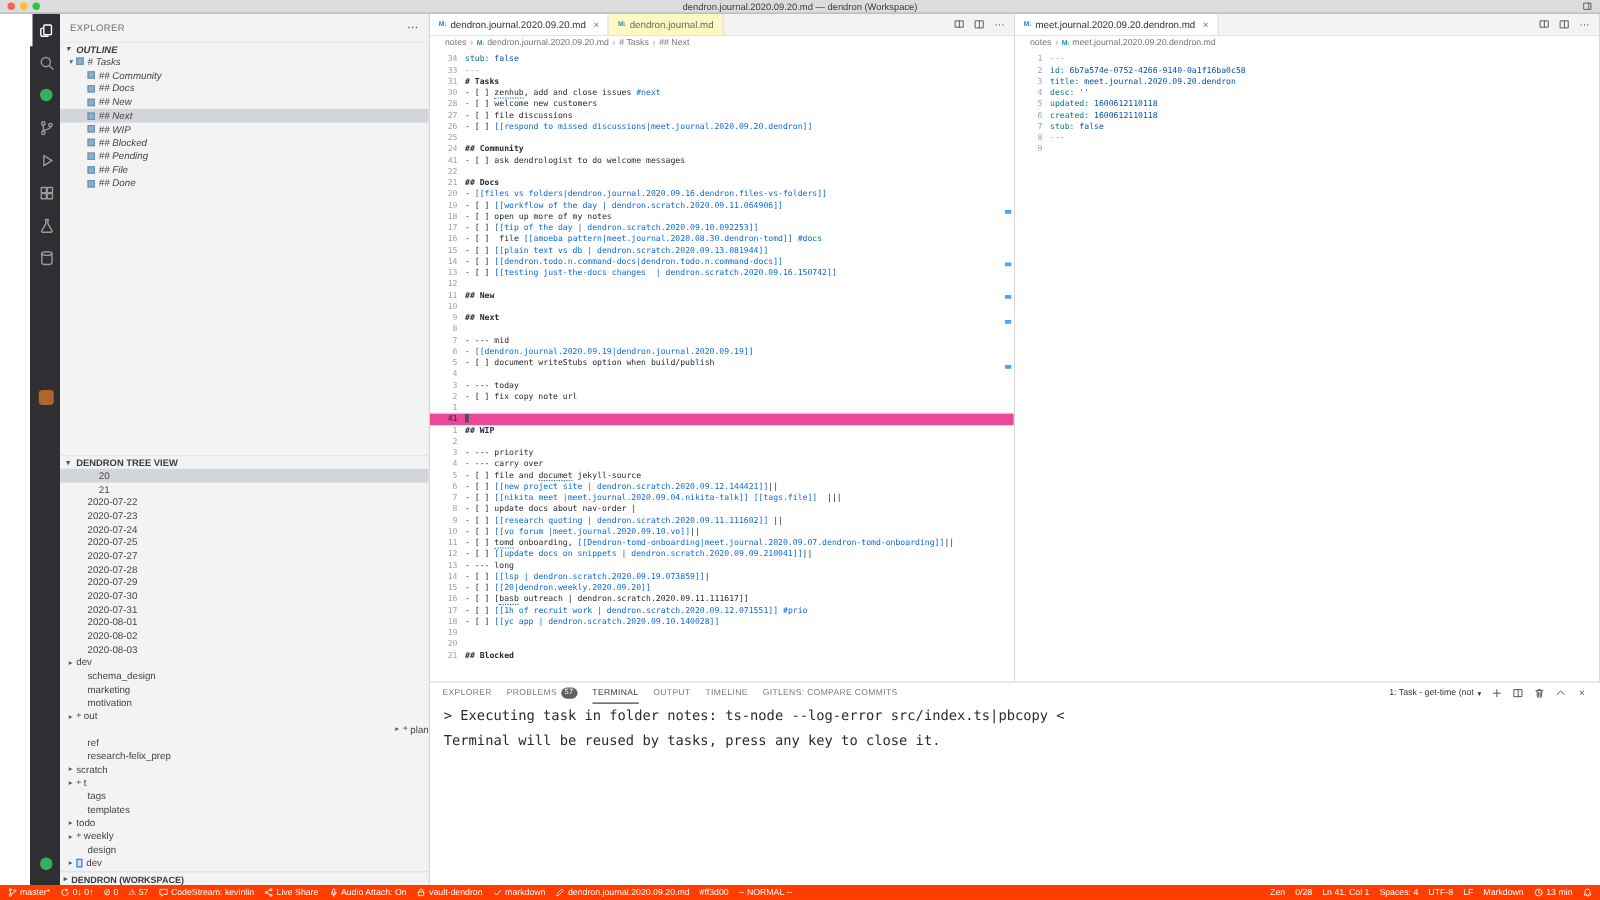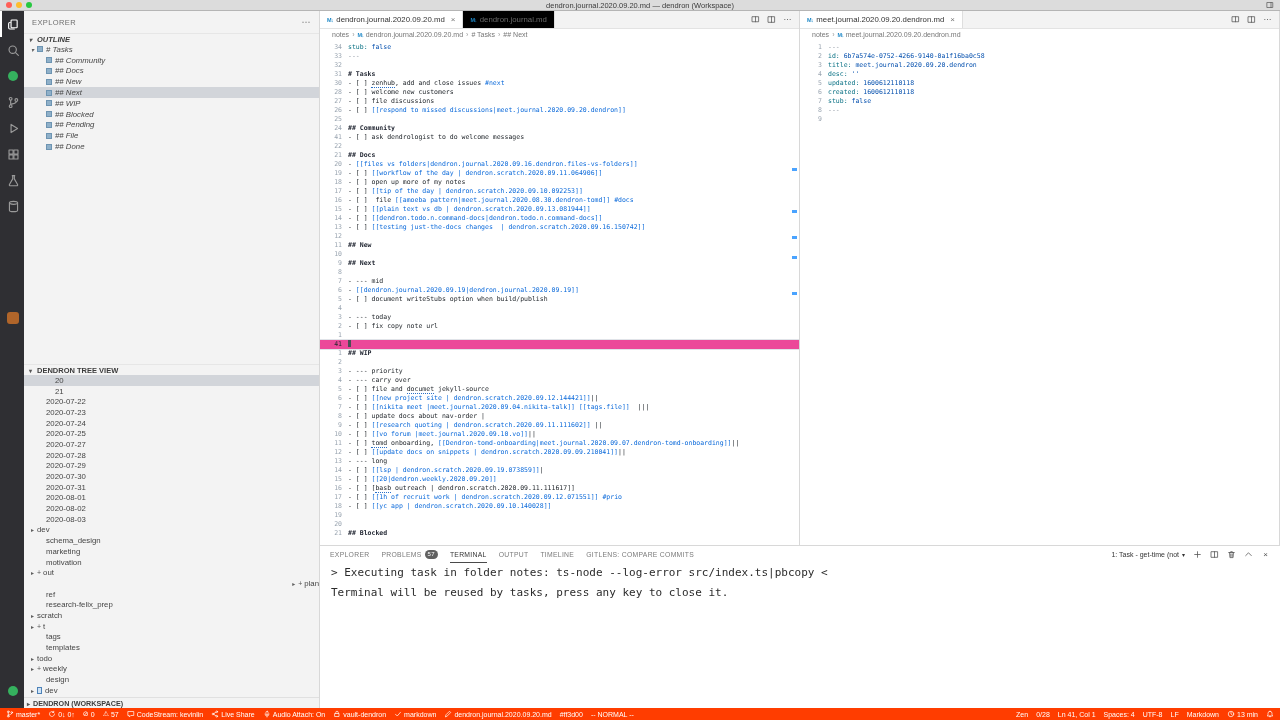--- a/index.html
+++ b/index.html
@@ -7,21 +7,21 @@
   body { font-family:"Liberation Sans", sans-serif; background:#fff; font-size:8px; color:#3c3c3c; }
 
   
   .titlebar { height:11px; background:#dcdcdc; border-bottom:1px solid #b5b5b5; display:flex; align-items:center; position:relative; padding:0 6px; }
   .tl { width:6px; height:6px; border-radius:50%; margin-right:4px; flex:0 0 auto; }
   .tl.red{background:#ff5f57;} .tl.yellow{background:#febc2e;} .tl.green{background:#28c840;}
   .title-text { position:absolute; left:0; right:0; text-align:center; font-size:7.5px; color:#3a3a3a; }
   .titlebar .icon.layout { margin-left:auto; width:8px; height:8px; color:#555; z-index:2; }
 
   
-  .main { display:flex; height:697px; }
+  .main { display:flex; height:697px;padding-left:24px; }
 
   
   .activitybar { width:24px; background:#2f2f33; display:flex; flex-direction:column; align-items:stretch; }
   .ab-item { height:26px; display:flex; align-items:center; justify-content:center; color:#9a9a9a; border-left:2px solid transparent; }
   .ab-item.active { color:#ffffff; border-left:2px solid #ffffff; }
   .ab-item .icon { width:13px; height:13px; }
   .ab-item .dot { width:10px; height:10px; border-radius:50%; background:#35b15e; }
   .ab-item .sq { width:12px; height:12px; border-radius:3px; background:#b0652a; }
   .ab-item.gap { margin-top:86px; }
   .ab-item.bottom { margin-top:auto; margin-bottom:4px; }
@@ -47,21 +47,21 @@
   .row .plus { color:#555; margin-right:2px; font-size:7px; }
   .row .ficon { width:5px; height:7px; border:1px solid #4d82b8; background:#cfe3f5; margin-right:3px; flex:0 0 auto; }
   .workspace-row { margin-top:auto; height:11px; border-top:1px solid #e0e0e0; display:flex; align-items:center; font-weight:bold; font-size:7.2px; }
   .workspace-row .chev { width:9px; text-align:center; font-size:6px; color:#555; }
 
   
   .editor-area { flex:1; display:flex; flex-direction:column; min-width:0; }
   .editor-cols { display:flex; height:534px; }
   .egroup { width:480px; display:flex; flex-direction:column; border-right:1px solid #d8d8d8; min-width:0; }
   .tabbar { height:18px; background:#f3f3f3; display:flex; align-items:stretch; border-bottom:1px solid #e3e3e3; }
-  .tab { display:flex; align-items:center; gap:3px; padding:0 7px; font-size:7.8px; color:#6a6a6a; background:#000000; border-right:1px solid #dedede; }
+  .tab { display:flex; align-items:center; gap:3px; padding:0 7px; font-size:7.8px; color:#6a6a6a; background:#fef9c3; border-right:1px solid #dedede; }
   .tab.active { background:#ffffff; color:#333; }
   .tab-close { font-size:8px; color:#777; margin-left:3px; }
   .md-icon { color:#1e88c7; font-size:5.5px; font-weight:bold; letter-spacing:-.5px; }
   .tab-actions { margin-left:auto; display:flex; align-items:center; gap:7px; padding-right:7px; color:#5a5a5a; }
   .tab-actions .icon { width:9px; height:9px; }
   .breadcrumbs { height:11px; background:#fff; display:flex; align-items:center; gap:3px; padding-left:12px; font-size:7px; color:#767676; white-space:nowrap; overflow:hidden; }
   .breadcrumbs .sep { color:#9a9a9a; font-size:7px; }
   .editor { flex:1; background:#fff; position:relative; overflow:hidden; padding-top:3px; }
   .eline { display:flex; height:9px; line-height:9px; font-family:"DejaVu Sans Mono", monospace; font-size:6.5px; white-space:pre; }
   .eline .gutter { width:28px; flex:0 0 auto; text-align:right; padding-right:6px; color:#9aa5b1; }
@@ -420,21 +420,20 @@
             <span class="sep">›</span>
             <span><span class="md-icon">M↓</span> dendron.journal.2020.09.20.md</span>
             <span class="sep">›</span>
             <span># Tasks</span>
             <span class="sep">›</span>
             <span>## Next</span>
           </div>
         <div class="editor">
             <div class="eline"><span class="gutter">34</span><span class="ltext"><span class="tok-key">stub:</span><span class="tok-val"> false</span></span></div>
             <div class="eline"><span class="gutter">33</span><span class="ltext"><span class="tok-delim">---</span></span></div>
-            <div class="eline"><span class="gutter">32</span><span class="ltext"></span></div>
             <div class="eline"><span class="gutter">31</span><span class="ltext"><span class="tok-h"># Tasks</span></span></div>
             <div class="eline"><span class="gutter">30</span><span class="ltext">- [ ] <span class="misspell">zenhub</span>, add and close issues <span class="tok-tag">#next</span></span></div>
             <div class="eline"><span class="gutter">28</span><span class="ltext">- [ ] welcome new customers</span></div>
             <div class="eline"><span class="gutter">27</span><span class="ltext">- [ ] file discussions</span></div>
             <div class="eline"><span class="gutter">26</span><span class="ltext">- [ ] <span class="tok-link">[[respond to missed discussions|meet.journal.2020.09.20.dendron]]</span></span></div>
             <div class="eline"><span class="gutter">25</span><span class="ltext"></span></div>
             <div class="eline"><span class="gutter">24</span><span class="ltext"><span class="tok-h">## Community</span></span></div>
             <div class="eline"><span class="gutter">41</span><span class="ltext">- [ ] ask dendrologist to do welcome messages</span></div>
             <div class="eline"><span class="gutter">22</span><span class="ltext"></span></div>
             <div class="eline"><span class="gutter">21</span><span class="ltext"><span class="tok-h">## Docs</span></span></div>

